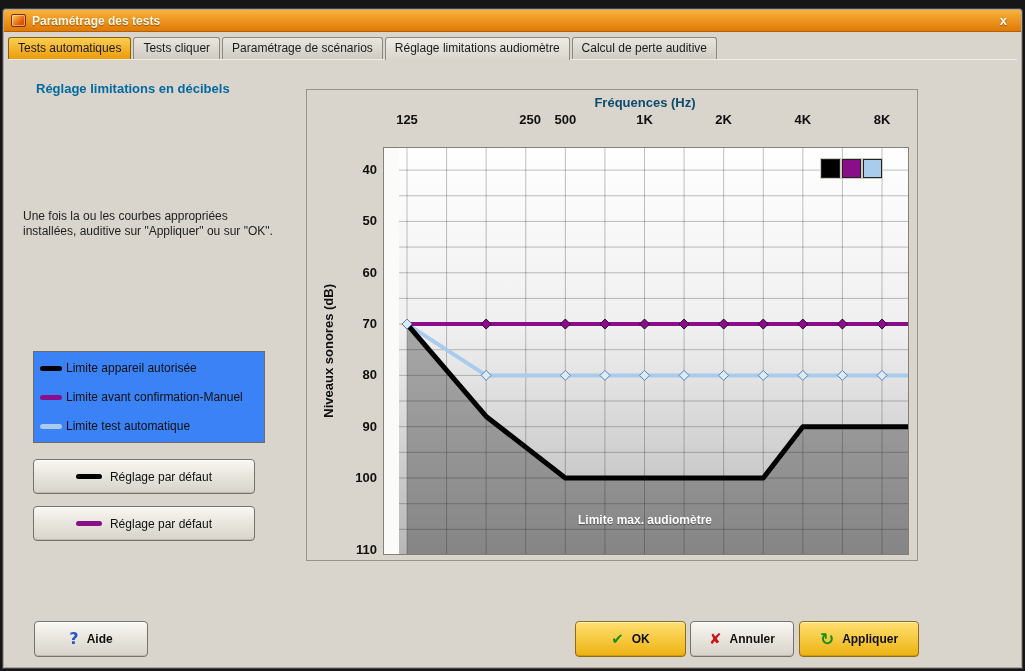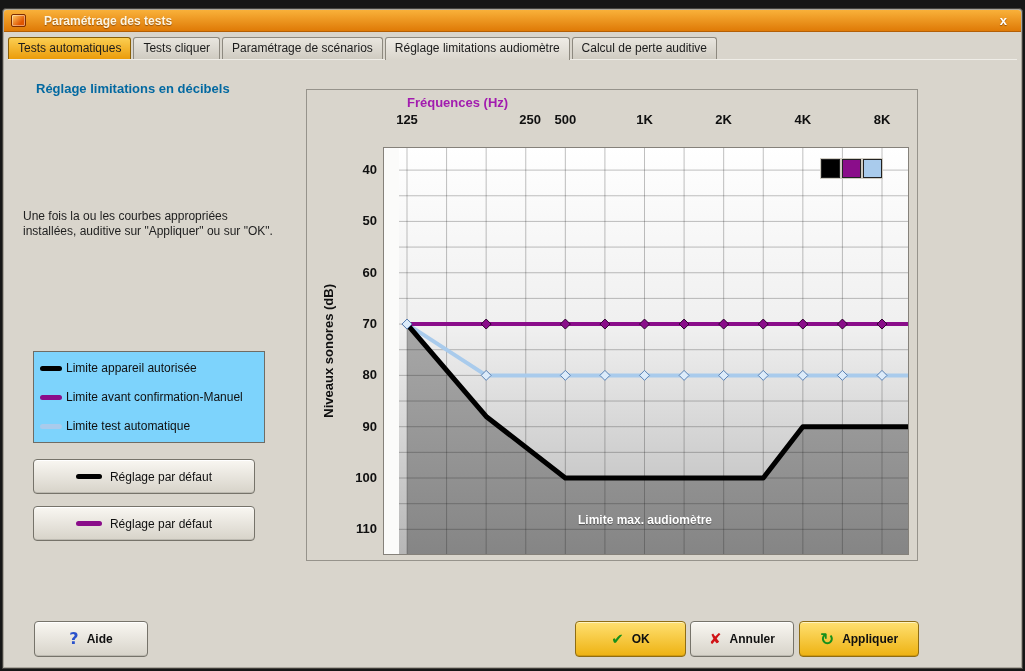--- a/index.html
+++ b/index.html
@@ -2,51 +2,51 @@
 <html><head>
 <meta charset="utf-8">
 <style>
   *{margin:0;padding:0;box-sizing:border-box}
   html,body{width:1025px;height:671px}
   body{background:#161616;font-family:"Liberation Sans",sans-serif;position:relative;overflow:hidden}
   .dialog{position:absolute;left:2px;top:8px;width:1021px;height:661px;background:#d9d5cc;
     border:1px solid #43413c;border-radius:4px 4px 0 0;box-shadow:inset 0 0 0 1px #aba79e}
   .titlebar{position:absolute;left:1px;top:1px;right:1px;height:22px;
     background:linear-gradient(#f9b13a,#df7a06);border-radius:3px 3px 0 0;display:flex;align-items:center;
-    padding:0 7px;gap:18px;border-bottom:1px solid #b35f05}
+    padding:0 7px;gap:6px;border-bottom:1px solid #b35f05}
   .app-icon{width:15px;height:13px;border-radius:2px;flex:none;
     background:linear-gradient(135deg,#ffd06a,#e05500 70%);border:1px solid #7c2d00;
     box-shadow:inset 0 0 0 1px rgba(255,255,255,.4)}
   .title{color:#fdf6e3;font-size:12px;font-weight:bold;text-shadow:0 1px 1px rgba(95,42,0,.6);flex:1}
   .close{color:#fff;font-size:13px;font-weight:bold;padding:0 7px;text-shadow:0 1px 1px rgba(95,42,0,.6)}
   .tabbar{position:absolute;left:5px;top:28px;right:5px;height:23px;display:flex;align-items:flex-end;gap:2px;
     border-bottom:1px solid #efede7}
   .tab{font-size:12px;color:#1c1c1c;padding:3px 9px 4px;background:linear-gradient(#e9e6df,#cfcbc1);
     border:1px solid #8d897f;border-bottom:none;border-radius:3px 3px 0 0;white-space:nowrap}
   .tab.highlighted{background:linear-gradient(#fbce52,#eb9c0a);border-color:#8a5f06}
   .tab.selected{background:linear-gradient(#efece6,#d9d5cc);padding-bottom:5px;
     margin-bottom:-1px;position:relative;z-index:2}
   .heading{position:absolute;left:33px;top:72px;font-size:13px;font-weight:bold;color:#0369a1}
   .para{position:absolute;left:20px;width:250px;font-size:12px;line-height:15px;color:#1e1e1e}
   #para1{top:102px}
   #para2{top:200px}
-  .legend-box{position:absolute;left:30px;top:342px;width:232px;height:92px;background:#7dd3fc;
+  .legend-box{position:absolute;left:30px;top:342px;width:232px;height:92px;background:#3b82f6;
     border:1px solid #6f6c64;padding:9px 6px;display:flex;flex-direction:column;justify-content:space-between}
   .legend-row{display:flex;align-items:center;gap:4px}
   .legend-swatch{width:22px;height:5px;border-radius:2.5px;flex:none}
   .legend-label{font-size:12px;color:#101010;white-space:nowrap}
   button{font:inherit;cursor:default}
   .def-btn{position:absolute;left:30px;width:222px;height:35px;display:flex;align-items:center;justify-content:center;
     gap:8px;font-size:12px;color:#101010;background:linear-gradient(#f9f7f2,#d7d3c9);
     border:1px solid #76736a;border-radius:4px;box-shadow:inset 0 1px 0 #fff,inset 0 -1px 0 rgba(0,0,0,.12)}
   #defBtn0{top:450px}
   #defBtn1{top:497px}
   .def-swatch{width:26px;height:5px;border-radius:2.5px;flex:none}
   .chart-panel{position:absolute;left:303px;top:80px;width:612px;height:472px;border:1px solid #96938b;background:#d9d5cc}
-  .chart-title{position:absolute;left:100px;top:5px;width:476px;text-align:left;font-weight:bold;font-size:13px;color:#a21caf}
+  .chart-title{position:absolute;left:100px;top:5px;width:476px;text-align:center;font-weight:bold;font-size:13px;color:#0c4a6e}
   .xtick{position:absolute;top:22px;transform:translateX(-50%);font-weight:bold;font-size:13px;color:#101010}
   .ytick{position:absolute;left:28px;width:42px;text-align:right;font-weight:bold;font-size:13px;color:#101010}
   .ylabel-wrap{position:absolute;left:10px;top:57px;height:408px;width:22px;display:flex;align-items:center;justify-content:center}
   .ylabel{writing-mode:vertical-rl;transform:rotate(180deg);font-weight:bold;font-size:13px;color:#101010;white-space:nowrap}
   #plot{position:absolute;left:76px;top:57px;display:block}
   .chart-swatches{position:absolute;left:514px;top:69px;display:flex;gap:2px}
   .chart-swatch{width:19px;height:19px;border:1px solid #222;box-shadow:0 0 0 1px #cfcbc2;display:inline-block}
   .chart-annotation{position:absolute;left:100px;top:423px;width:476px;text-align:center;font-weight:bold;font-size:12px;
     color:#ffffff;text-shadow:0 1px 1px rgba(0,0,0,.45)}
   .footer-btn{position:absolute;height:36px;display:flex;align-items:center;justify-content:center;gap:8px;
@@ -198,21 +198,21 @@
       <div class="xtick" style="left: 416.667px;">2K</div>
       <div class="xtick" style="left: 495.833px;">4K</div>
       <div class="xtick" style="left: 575px;">8K</div>
       <div class="ytick" style="top: 72.0943px;">40</div>
       <div class="ytick" style="top: 123.415px;">50</div>
       <div class="ytick" style="top: 174.736px;">60</div>
       <div class="ytick" style="top: 226.057px;">70</div>
       <div class="ytick" style="top: 277.377px;">80</div>
       <div class="ytick" style="top: 328.698px;">90</div>
       <div class="ytick" style="top: 380.019px;">100</div>
-      <div class="ytick" style="top: 431px; text-align: right;">110</div>
+      <div class="ytick" style="top: 452px; text-align: right;">110</div>
     </div>
 
   <button class="footer-btn" id="aideBtn">
     <span class="ico help">?</span>
     <span>Aide</span>
   </button>
   <button class="footer-btn gold" id="okBtn">
     <span class="ico ok">✔</span>
     <span>OK</span>
   </button>

